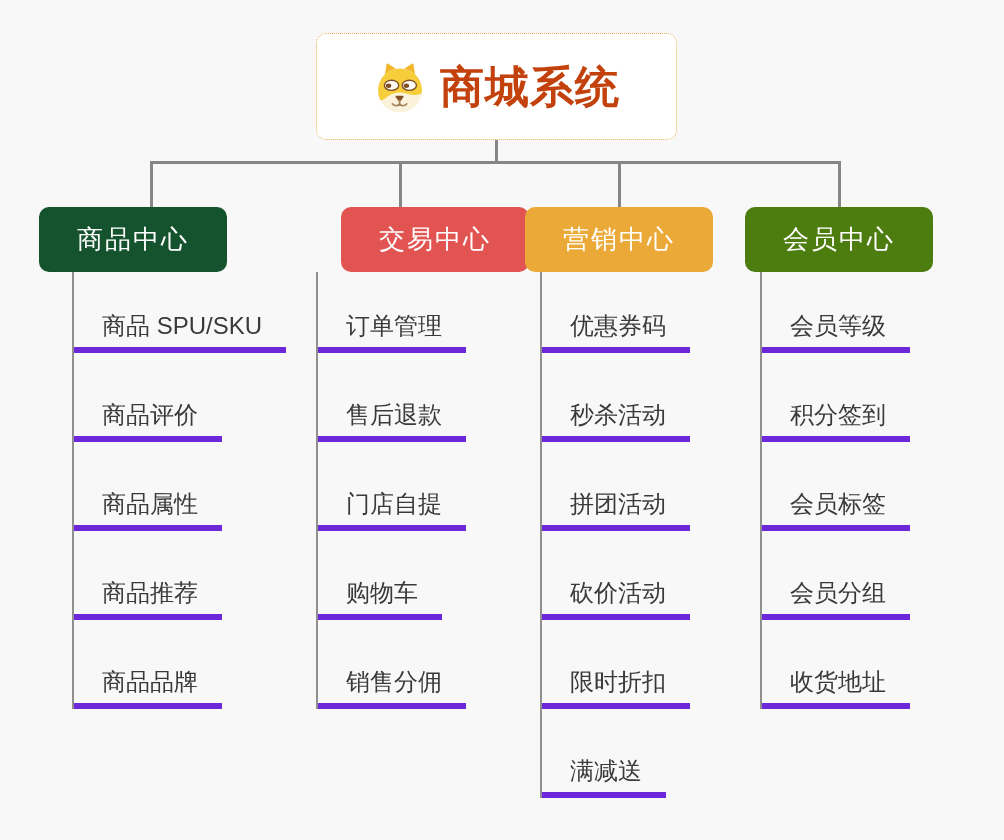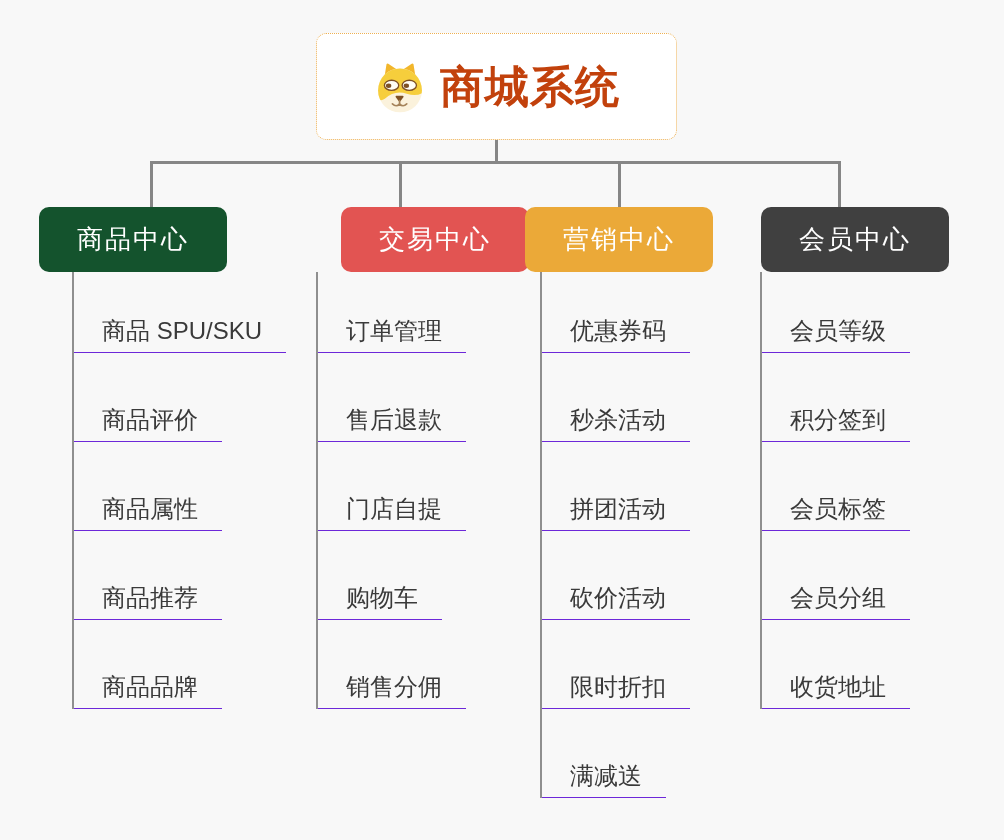--- a/index.html
+++ b/index.html
@@ -41,39 +41,39 @@
   .branch{
     position:absolute;top:207px;width:188px;height:65px;
     border-radius:10px;
     display:flex;align-items:center;justify-content:center;
     color:#ffffff;font-size:26px;letter-spacing:2px;
     cursor:default;
   }
   .branch.b1{left:39px;background:#14532d;}
   .branch.b2{left:307px;background:#e25452;margin-left:34px;}
   .branch.b3{left:525px;background:#eba938;}
-  .branch.b4{left:745px;background:#404040;margin-left:16px;}
+  .branch.b4{left:745px;background:#4d7c0f;}
 
   
   .col{
     position:absolute;top:272px;
     border-left:2px solid #8f8f8f;
     width:max-content;
   }
   .col.c1{left:72px;}
   .col.c2{left:316px;}
   .col.c3{left:540px;}
   .col.c4{left:760px;}
   .leaf-row{
     display:flex;align-items:flex-end;height:89px;
   }
   .leaf-row:first-child{height:81px;}
   .leaf{
     display:inline-block;
-    border-bottom:1px solid #6d28d9;
+    border-bottom:6px solid #6d28d9;
     padding:0 24px 7px 28px;
     font-size:24px;color:#3a3a3a;
     white-space:nowrap;line-height:1.15;
   }
 </style>
 </head>
 <body>
 
 <div class="canvas">
 

